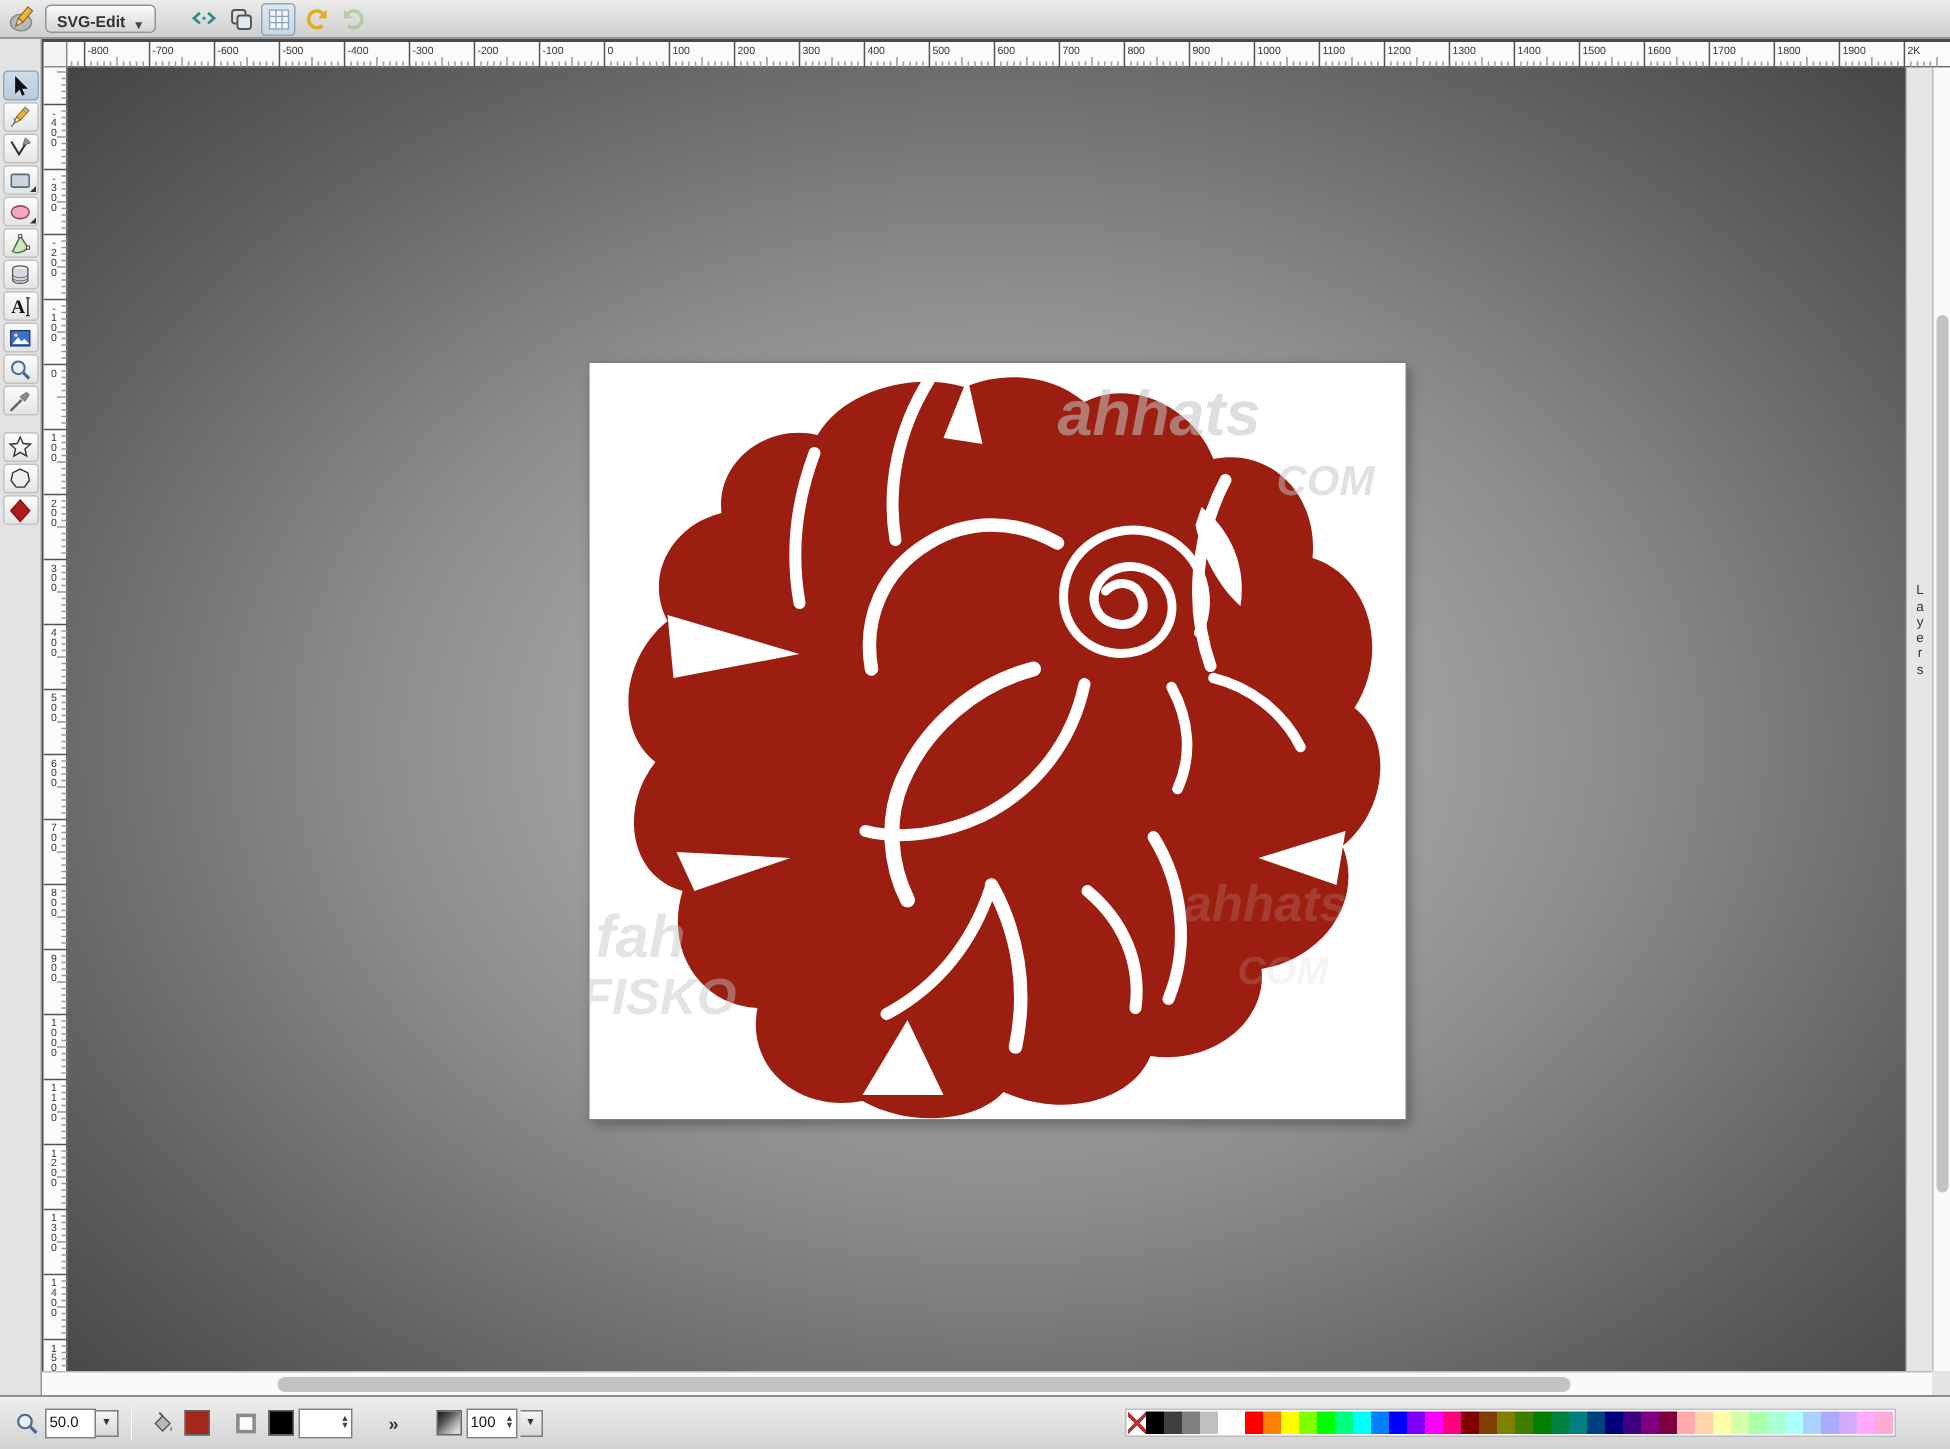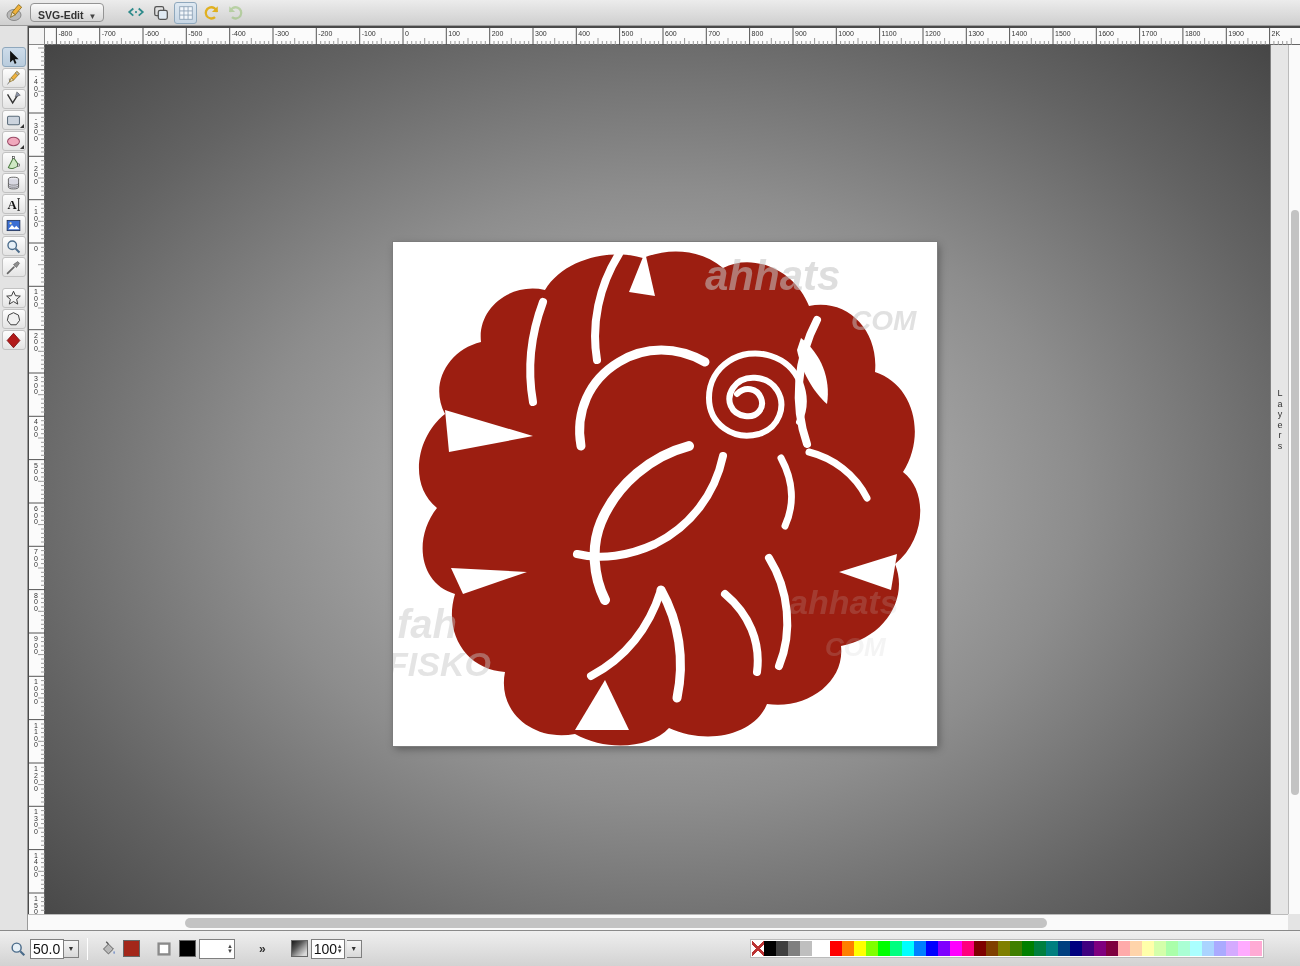--- a/index.html
+++ b/index.html
@@ -60,21 +60,21 @@
   #h-scroll{position:absolute;left:28px;top:914px;width:1260px;height:16px;background:#fafafa;border-top:1px solid #bbb;}
   #h-thumb{position:absolute;left:157px;top:3px;width:862px;height:10px;background:#c3c3c3;border-radius:5px;}
   #scroll-corner{position:absolute;left:1288px;top:914px;width:12px;height:16px;background:#e4e4e4;}
 
   
   #bottombar{position:absolute;left:0;top:930px;width:1300px;height:36px;
     background:linear-gradient(#efefef,#d2d2d2);border-top:1px solid #8a8a8a;
     display:flex;align-items:center;padding:0 6px;}
   .bb-sep{width:1px;height:22px;background:#aaa;margin:0 8px;border-right:1px solid #fff;}
   .bb-icon{display:flex;align-items:center;justify-content:center;margin:0 3px;}
-  .bb-input{height:20px;border:1px solid #7f7f7f;background:#fff;font-size:14px;
+  .bb-input{height:20px;border:1px solid #7f7f7f;background:#fff;font-size:10px;
     font-family:"Liberation Sans",sans-serif;padding:0 2px;color:#111;}
   #zoom-input{width:34px;}
   .combo-drop{width:15px;height:18px;border:1px solid #7f7f7f;border-left:none;
     background:linear-gradient(#f5f5f5,#d8d8d8);display:flex;align-items:center;justify-content:center;
     font-size:7px;color:#333;cursor:pointer;}
   .swatch{width:17px;height:17px;border:1px solid #666;cursor:pointer;margin:0 3px;}
   .spin-wrap{position:relative;display:flex;align-items:center;}
   .spin-arrows{position:absolute;right:2px;display:flex;flex-direction:column;line-height:5px;
     font-size:6px;color:#444;cursor:pointer;}
   #stroke-width-input{width:36px;}

